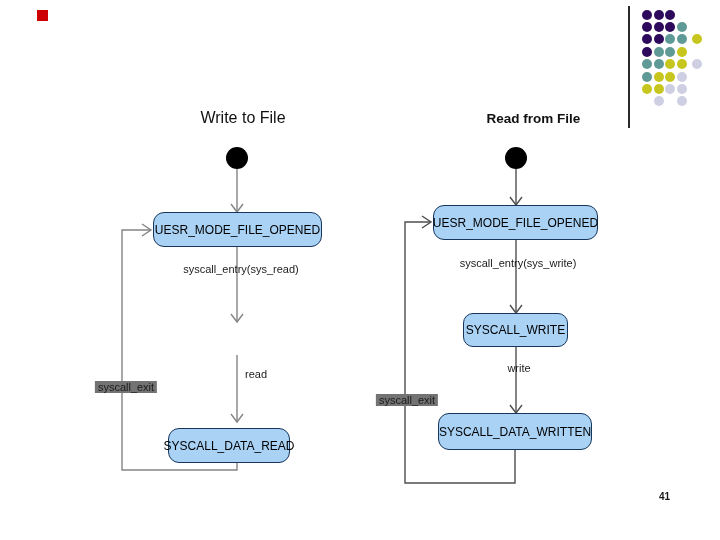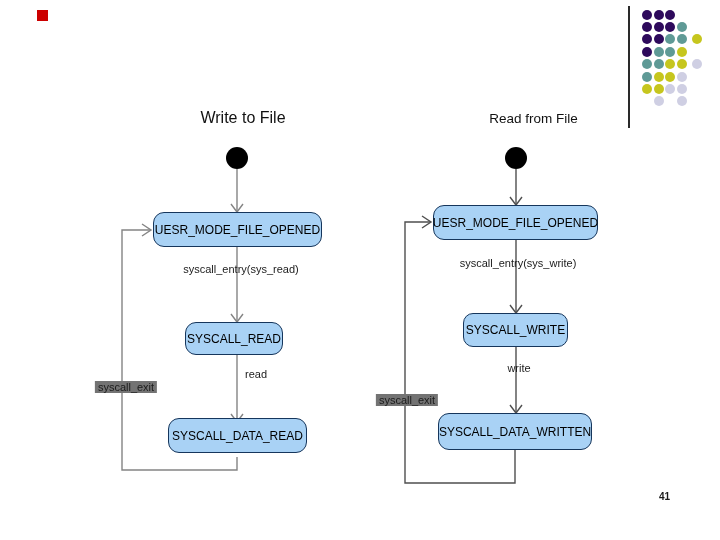--- a/index.html
+++ b/index.html
@@ -5,21 +5,21 @@
   html,body{margin:0;padding:0;background:#888;}
   .slide{
     position:relative;width:720px;height:540px;background:#ffffff;
     font-family:"Liberation Sans", sans-serif;overflow:hidden;margin:0 auto;
   }
   .red-square{position:absolute;left:37px;top:10px;width:11px;height:11px;background:#cc0000;}
   .title{position:absolute;left:37px;top:14px;width:600px;color:#330a66;
     font-size:33px;font-weight:bold;line-height:39px;letter-spacing:0;}
   .col-header{position:absolute;color:#111;white-space:nowrap;transform:translateX(-50%);}
   .col-header.left{left:243px;top:109px;font-size:16px;font-weight:400;}
-  .col-header.right{left:517px;top:111px;font-size:13.5px;font-weight:400;padding-left:33px;}
+  .col-header.right{left:517px;top:111px;font-size:13.5px;font-weight:700;padding-left:33px;}
   svg.connectors{position:absolute;left:0;top:0;pointer-events:none;}
   .state-box{
     position:absolute;box-sizing:border-box;background:#a9d2f5;border:1.6px solid #16365c;
     border-radius:11px;display:flex;align-items:center;justify-content:center;
     font-size:12px;color:#000;white-space:nowrap;z-index:2;
   }
   .edge-label{position:absolute;font-size:11px;color:#1b1b1b;white-space:nowrap;
     transform:translateX(-50%);z-index:3;}
   .edge-label.masked{background:#737373;padding:0 3px;}
   .dots-layer{position:absolute;left:0;top:0;width:720px;height:540px;pointer-events:none;}
@@ -60,23 +60,22 @@
       <polyline points="510,305 516,313 522,305"></polyline>
       <line x1="516" y1="347" x2="516" y2="412"></line>
       <polyline points="510,405 516,413 522,405"></polyline>
       <polyline points="515,450 515,483 405,483 405,222 430,222"></polyline>
       <polyline points="422,216 431,222 422,228"></polyline>
     </g>
   </svg>
 
   <div class="state-box" style="left:153px;top:212px;width:169px;height:35px;">UESR_MODE_FILE_OPENED</div>
   <div class="edge-label" style="left:241px;top:263px;">syscall_entry(sys_read)</div>
-  <div class="state-box" style="left:185px;top:322px;width:98px;height:33px;">SYSCALL_READ</div>
   <div class="edge-label" style="left:256px;top:368px;">read</div>
-  <div class="state-box" style="left:168px;top:418px;width:139px;height:35px;">SYSCALL_DATA_READ</div>
+  <div class="state-box" style="left:168px;top:428px;width:122px;height:35px;">SYSCALL_DATA_READ</div>
   <div class="edge-label masked" style="left:126px;top:381px;">syscall_exit</div>
 
   <div class="state-box" style="left:433px;top:205px;width:165px;height:35px;">UESR_MODE_FILE_OPENED</div>
   <div class="edge-label" style="left:518px;top:257px;">syscall_entry(sys_write)</div>
   <div class="state-box" style="left:463px;top:313px;width:105px;height:34px;border-radius:10px;">SYSCALL_WRITE</div>
   <div class="edge-label" style="left:519px;top:362px;">write</div>
   <div class="state-box" style="left:438px;top:413px;width:154px;height:37px;">SYSCALL_DATA_WRITTEN</div>
   <div class="edge-label masked" style="left:407px;top:394px;">syscall_exit</div>
 
   <div class="dots-layer">

